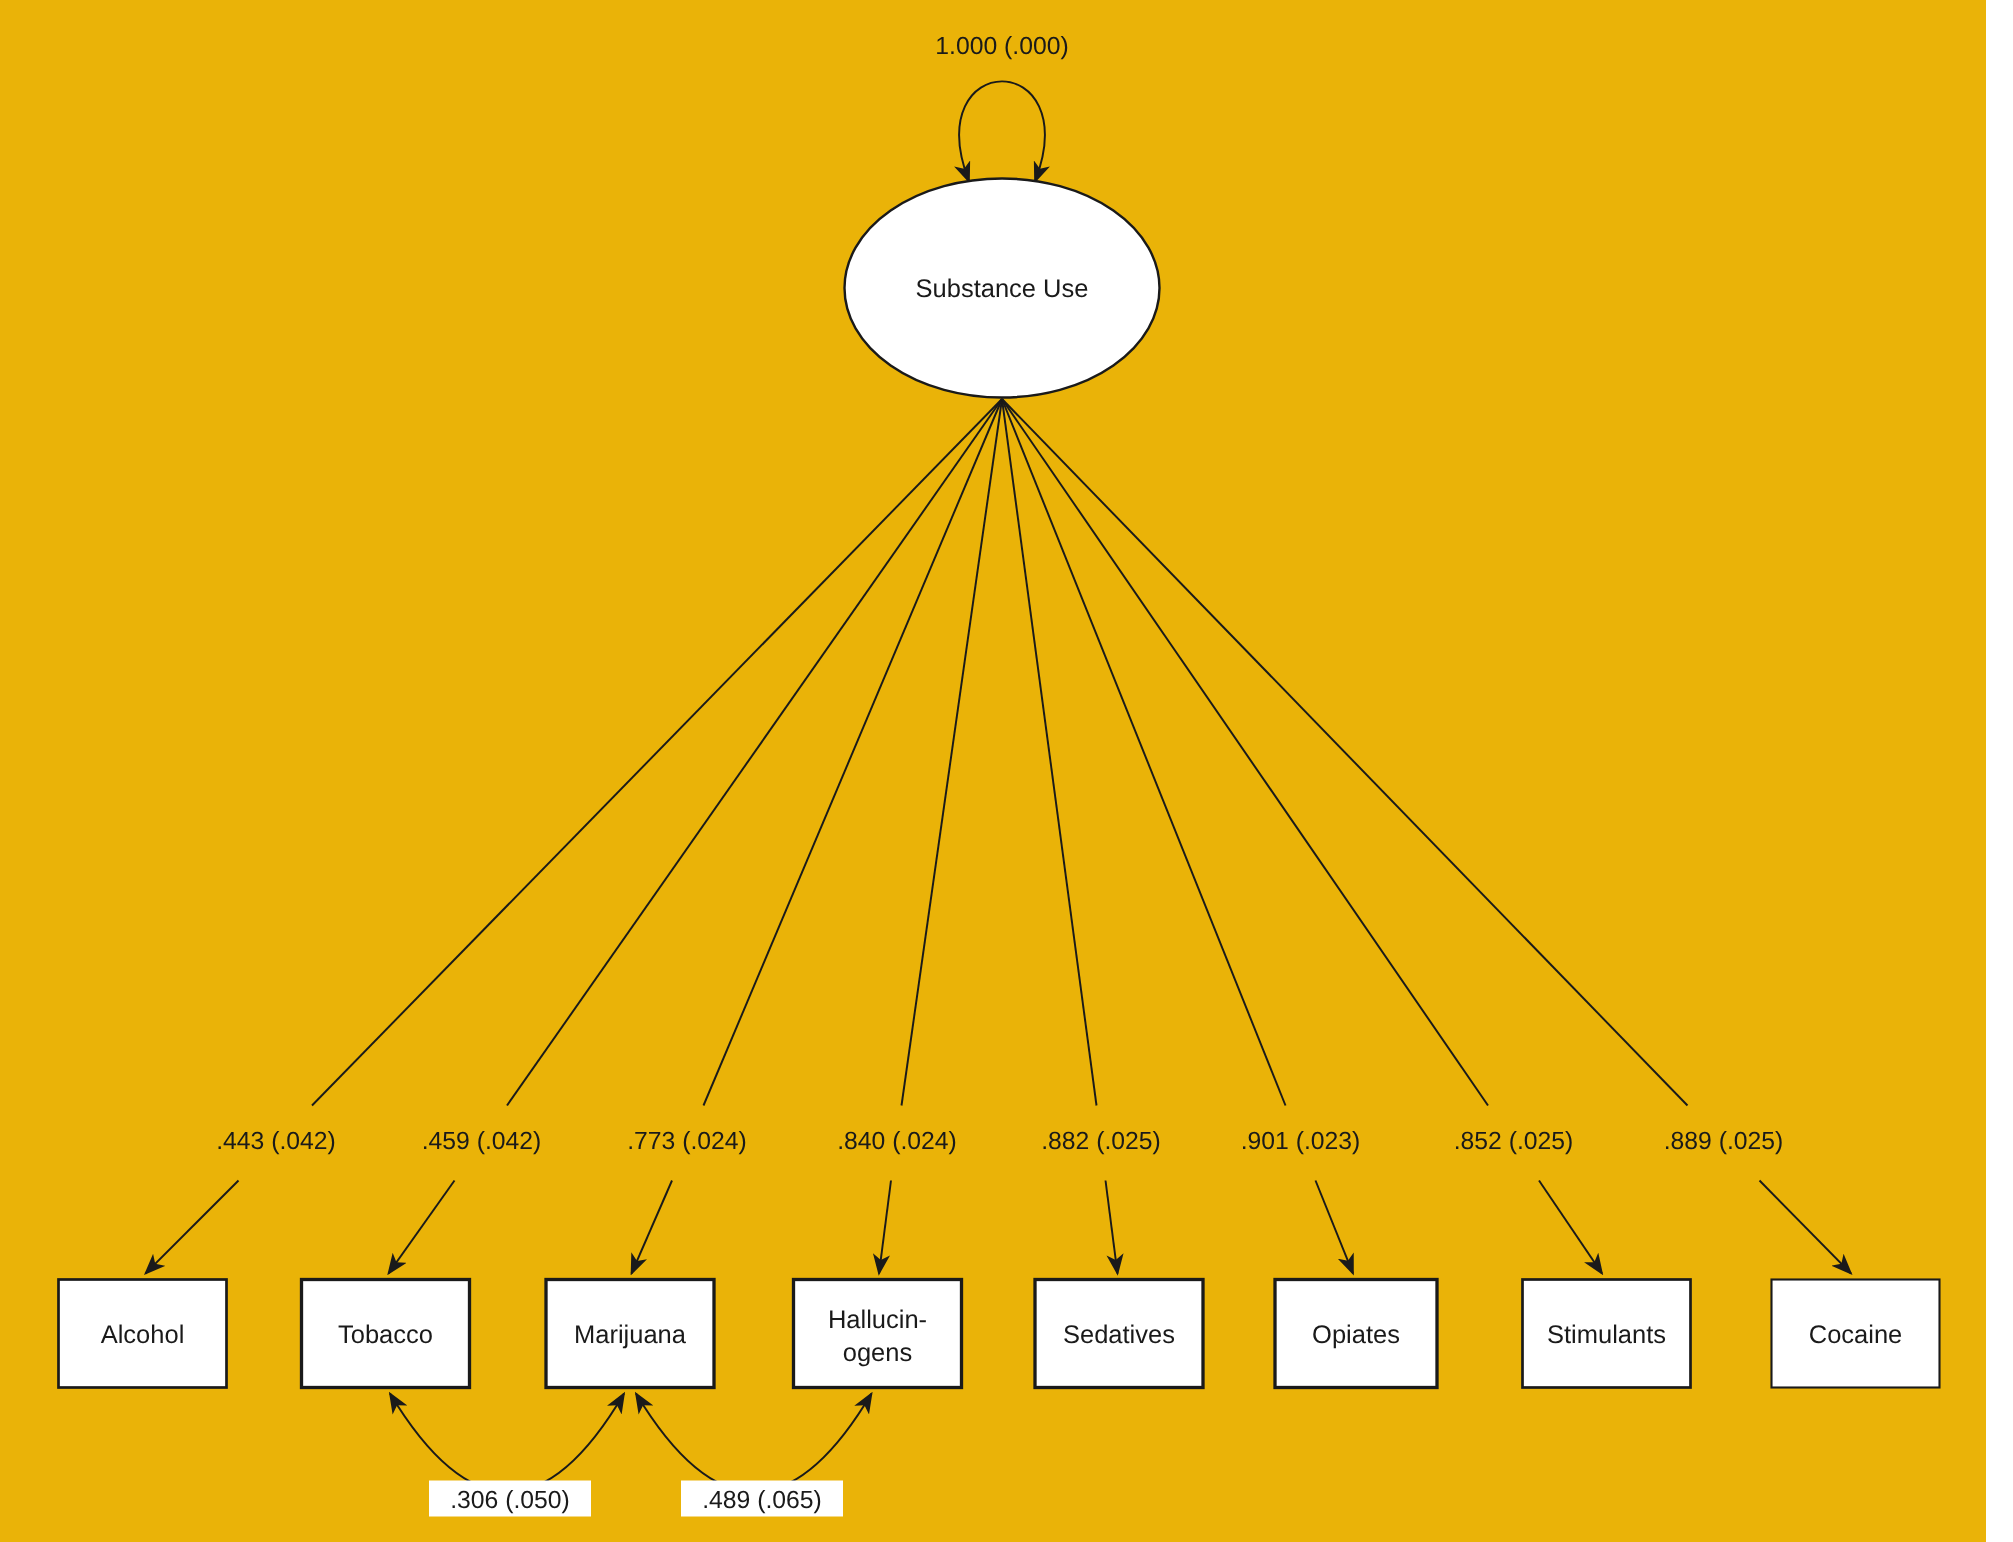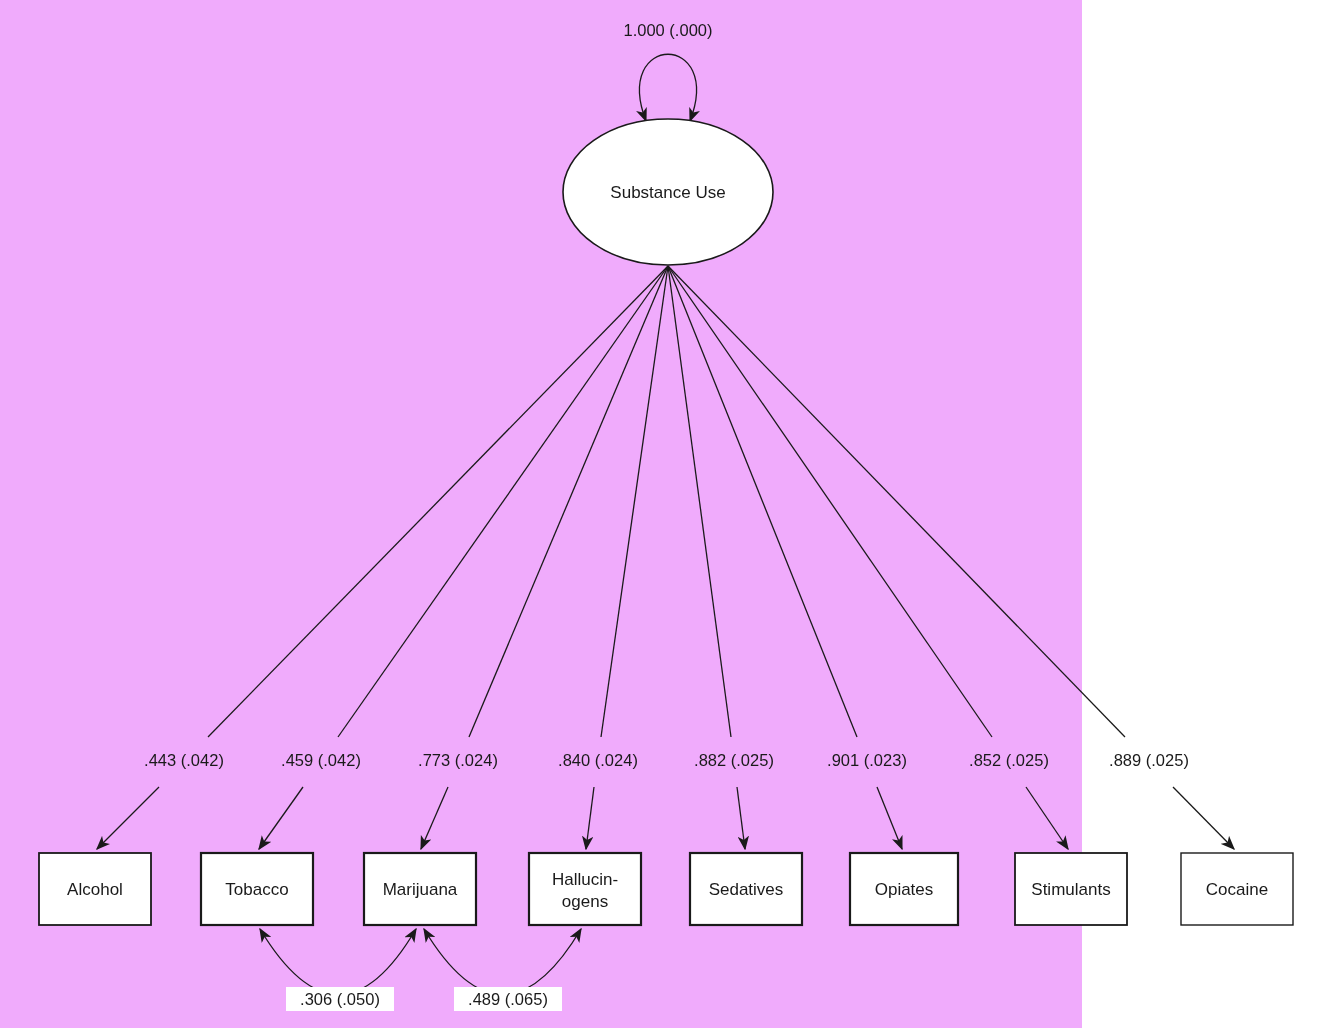--- a/index.html
+++ b/index.html
@@ -2,23 +2,23 @@
 <html><head>
 <meta charset="utf-8">
 <style>
   html, body {
     margin: 0;
     padding: 0;
     background: #ffffff;
   }
   .figure-canvas {
     position: relative;
-    width: 1082px;
+    width: 1324px;
     height: 1028px;
-    background: #f0abfc;
+    background: #eab308;
     font-family: "Liberation Sans", sans-serif;
     text-align: center;
   }
   svg text {
     font-family: "Liberation Sans", sans-serif;
     fill: #1a1a1a;
   }
   .node-label { font-size: 17px; }
   .coef-label { font-size: 16.5px; }
   .shape { fill: #ffffff; stroke: #1a1a1a; }

